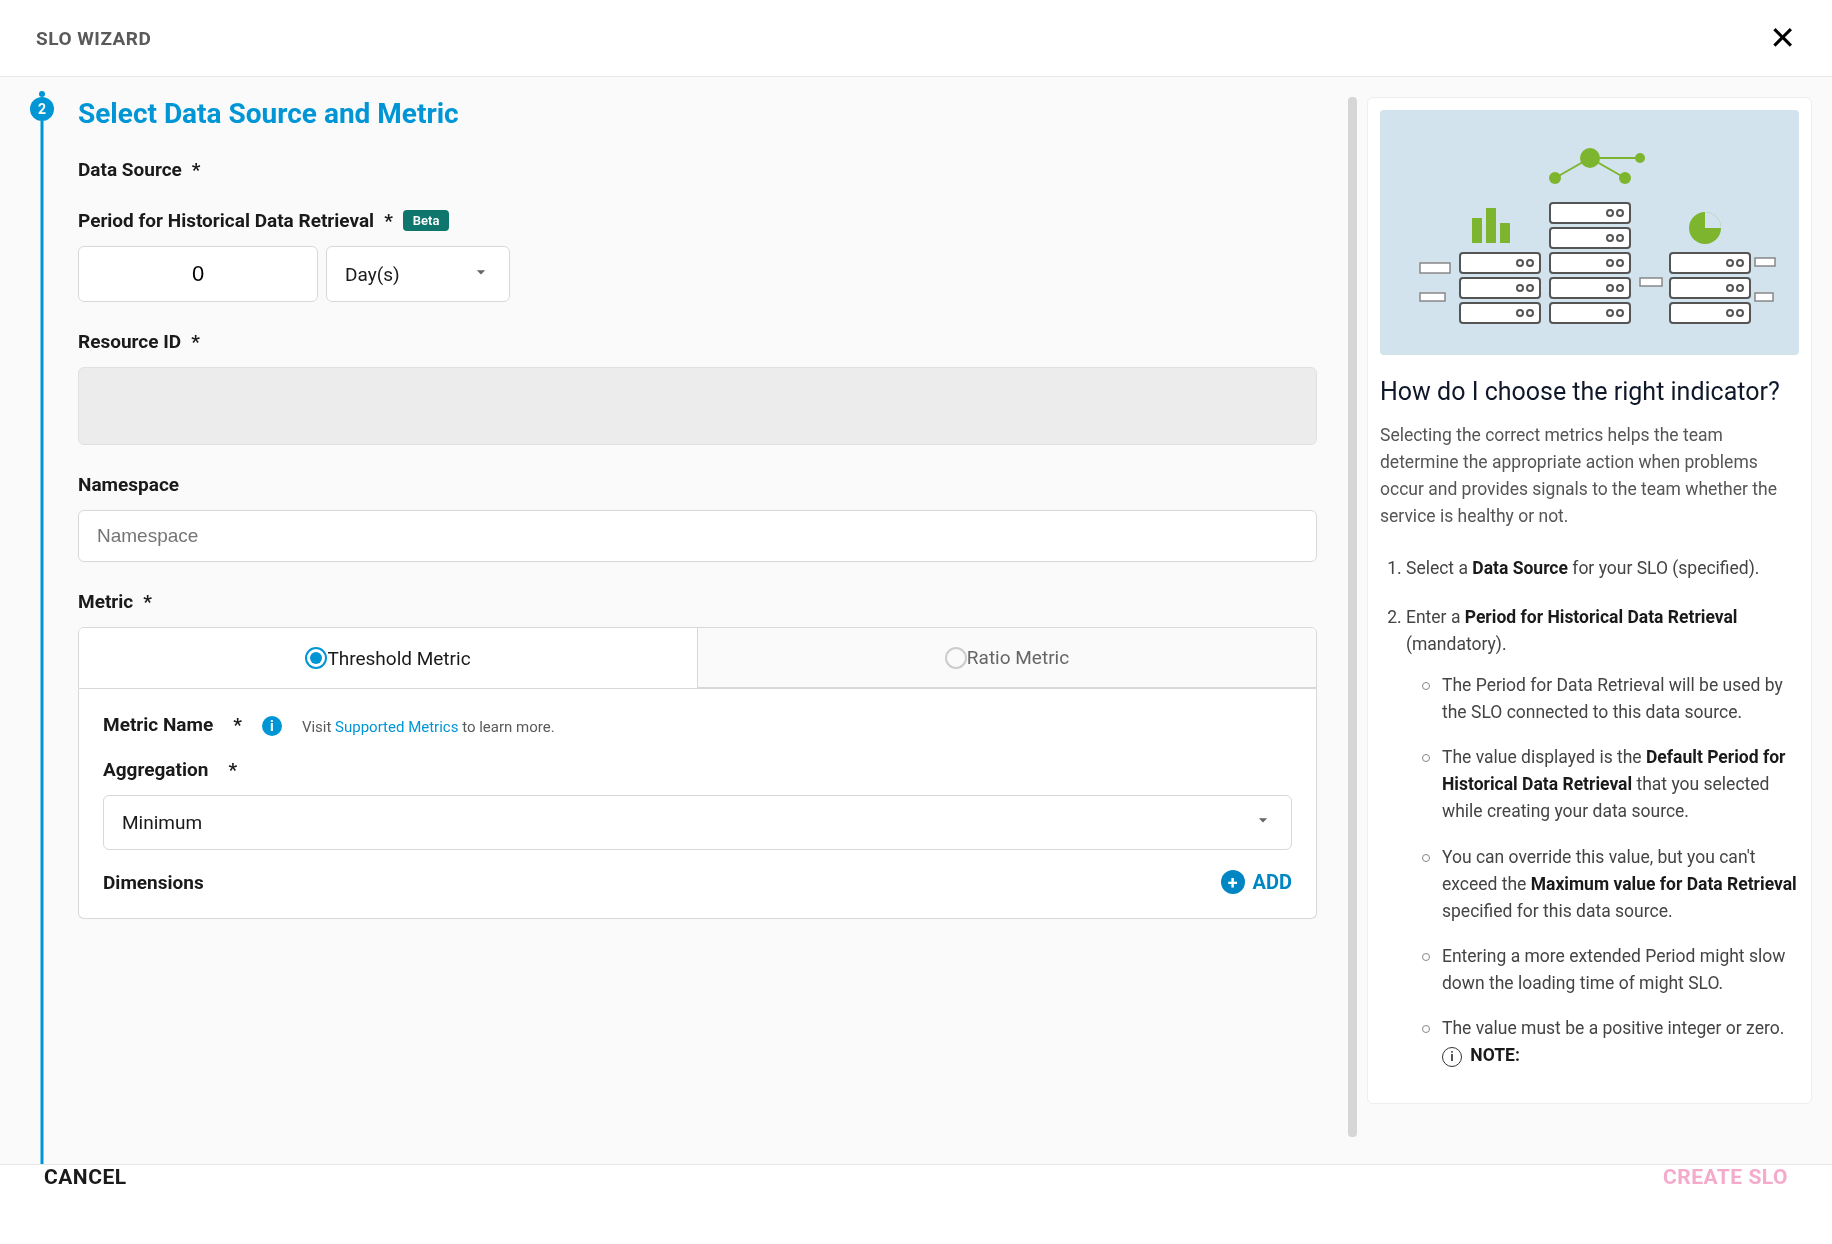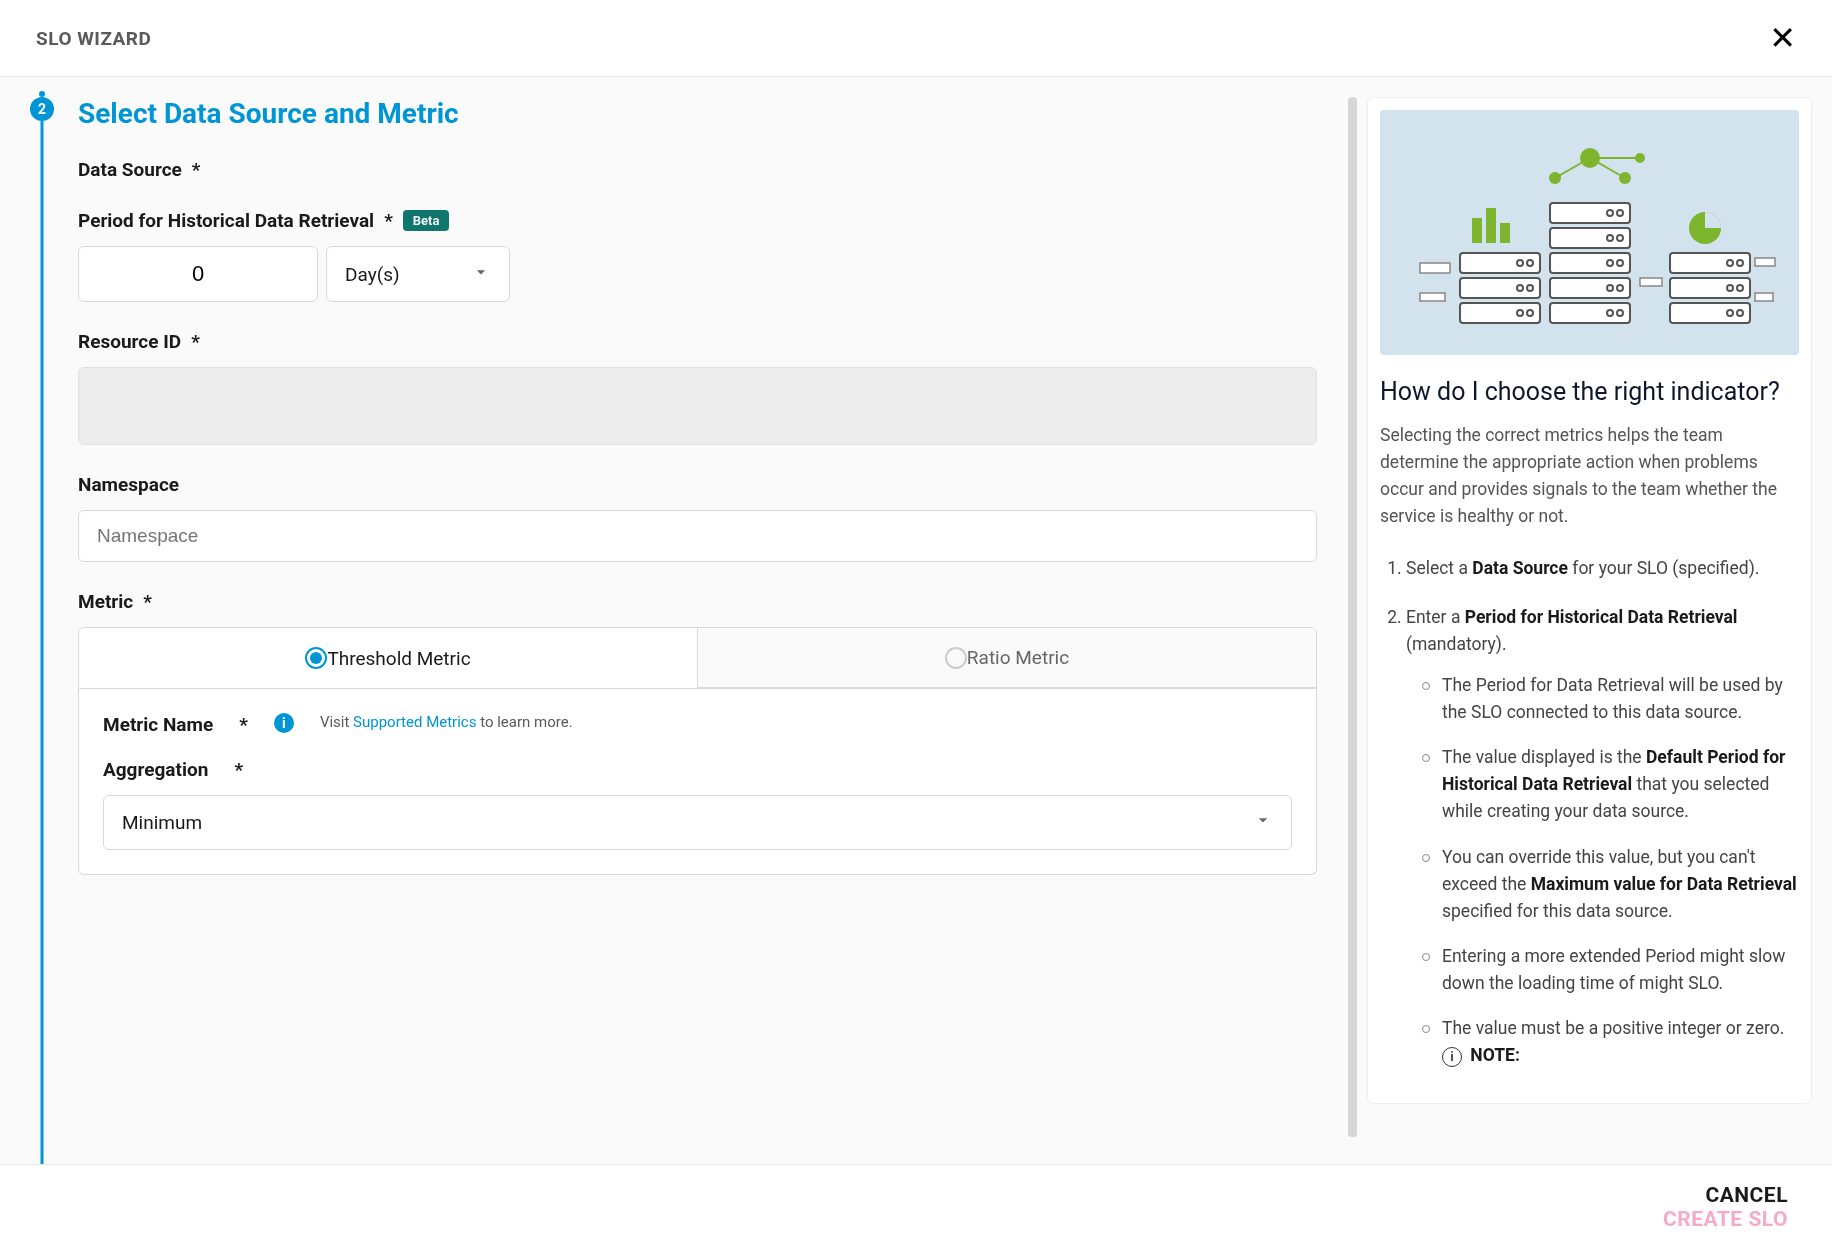--- a/index.html
+++ b/index.html
@@ -211,22 +211,22 @@
   border-bottom-left-radius: 6px;
   border-bottom-right-radius: 6px;
   padding: 24px;
   background: #fff;
 }
 .sub-label {
   font-size: 19px;
   font-weight: 700;
   margin-bottom: 14px;
   display: flex;
-  align-items: flex-start;
-  gap: 26px;
+  align-items: flex-end;
+  gap: 20px;
 }
 .info-icon {
   width: 20px; height: 20px;
   background: #0096d6;
   color: #fff;
   border-radius: 50%;
   display: inline-flex;
   align-items: center;
   justify-content: center;
   font-size: 14px;
@@ -336,23 +336,22 @@
   margin-right: 4px;
 }
 .footer {
   position: absolute;
   bottom: 0; left: 0; right: 0;
   height: 80px;
   background: #fff;
   border-top: 1px solid #e8e8e8;
   display: flex;
   justify-content: space-between;
-  align-items: flex-end;
-  padding: 18px 44px;
-  flex-direction: column;
+  align-items: flex-start;
+  padding: 0 44px;
 }
 .btn-cancel {
   font-size: 21px;
   font-weight: 700;
   letter-spacing: 0.5px;
   cursor: pointer;
 }
 .btn-create {
   font-size: 21px;
   font-weight: 700;
@@ -461,20 +460,27 @@
             </div>
             <div class="select">
               <span>Minimum</span>
               <span class="chev">
                 <svg width="20" height="20" viewBox="0 0 24 24">
                     <path fill="currentColor" d="M7 10l5 5 5-5z"></path>
                   </svg>
               </span>
             </div>
 
+            <div class="dim-row">
+              <span class="dim-label">Dimensions</span>
+              <div class="add-btn">
+                <span class="add-plus">+</span>
+                <span>ADD</span>
+              </div>
+            </div>
           </div>
         </div>
 
       </div>
     </div>
     <div class="scrollbar-hint"></div>
   </div>
 
   <div class="help-col">
     <div class="help-card">

